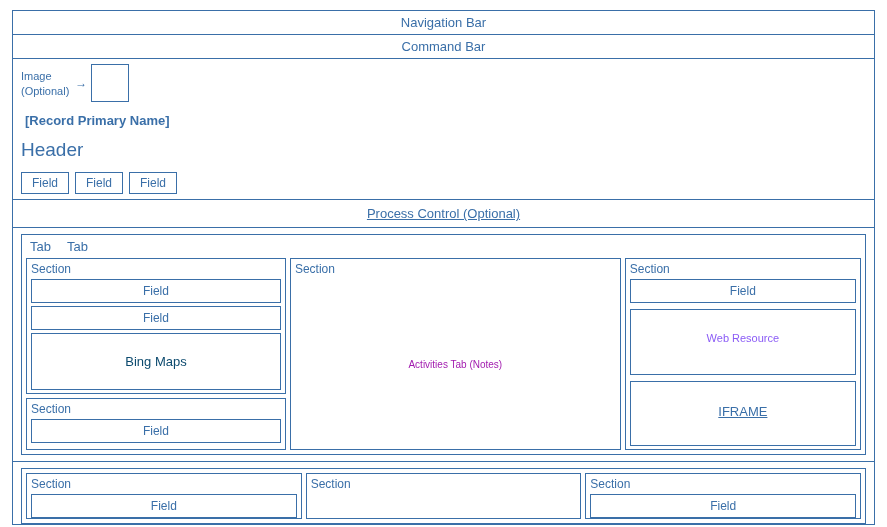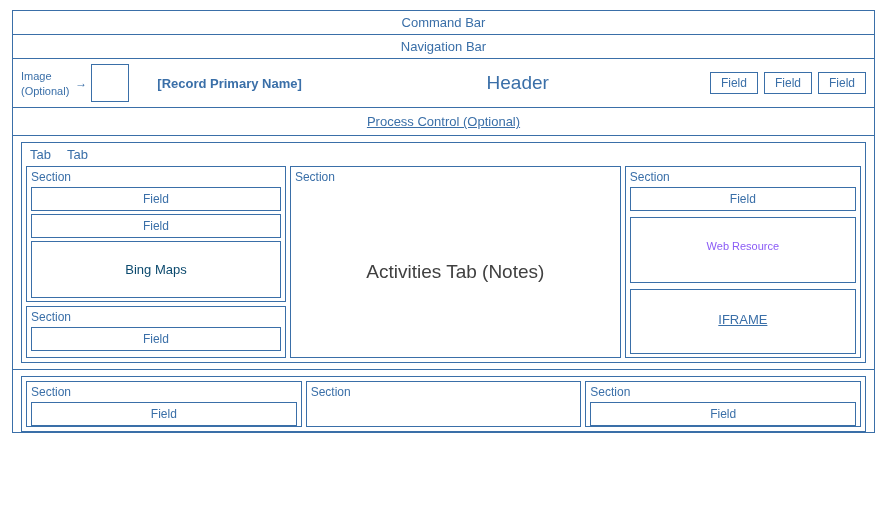--- a/index.html
+++ b/index.html
@@ -22,24 +22,25 @@
     .bar {
       border-bottom: 1.5px solid #3a6fa8;
       text-align: center;
       padding: 4px 0;
       color: #3a6fa8;
       font-size: 13px;
     }
 
     .header-row {
       display: flex;
-      align-items: center;
+      align-items: flex-start;
       padding: 5px 8px;
       border-bottom: 1.5px solid #3a6fa8;
-      gap: 24px;
+      gap: 11px;
+      flex-direction: column;
     }
 
     .image-label {
       font-size: 11px;
       color: #3a6fa8;
       white-space: nowrap;
       line-height: 1.2;
       margin-right: 2px;
     }
 
@@ -165,22 +166,22 @@
       font-size: 12px;
       color: #3a6fa8;
       padding: 3px 4px;
     }
 
     .activities-content {
       flex: 1;
       display: flex;
       align-items: center;
       justify-content: center;
-      font-size: 19px;
-      color: #404040;
+      font-size: 10px;
+      color: #a21caf;
     }
 
     
     .right-col {
       flex: 1;
       display: flex;
       flex-direction: column;
     }
 
     .right-section-box {
@@ -231,24 +232,24 @@
       border: 1.5px solid #3a6fa8;
       padding: 3px 4px;
       overflow: hidden;
     }
   </style>
 </head>
 <body>
 
 <div class="outer-wrapper">
   <div class="bar">
+    <span>Navigation Bar</span>
+  </div>
+  <div class="bar">
     <span>Command Bar</span>
-  </div>
-  <div class="bar">
-    <span>Navigation Bar</span>
   </div>
 
   <div class="header-row">
     <div style="display:flex;align-items:center;gap:4px;">
       <div style="position:relative;">
         <span class="image-label">
           <span>Image</span><br>
           <span>(Optional)</span>
         </span>
       </div>

